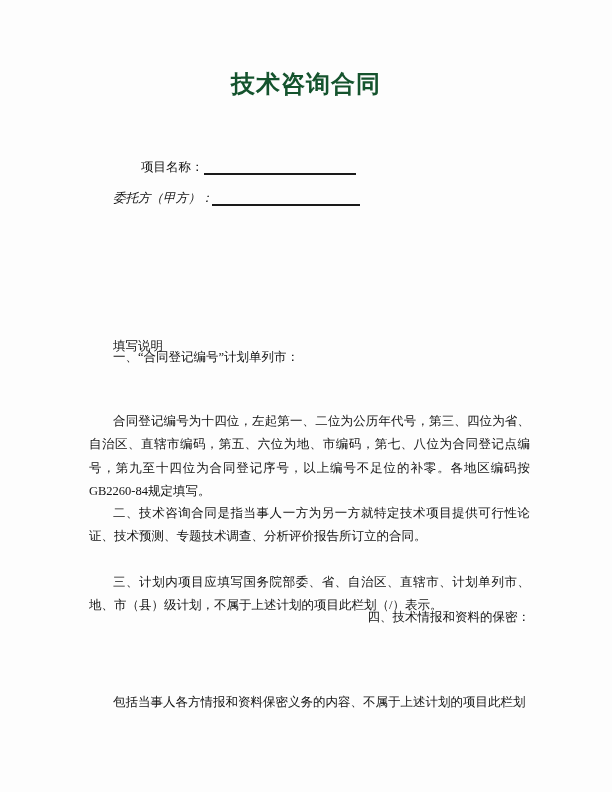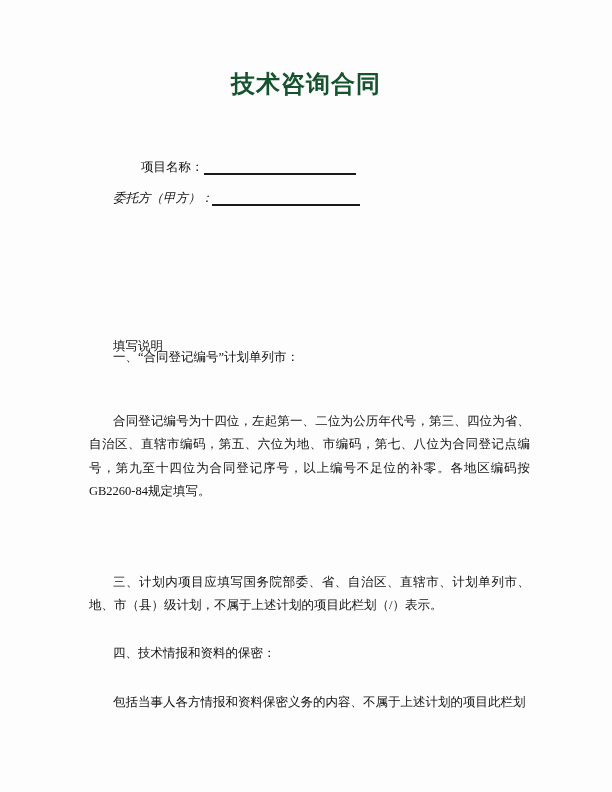--- a/index.html
+++ b/index.html
@@ -75,20 +75,21 @@
     <span id="blank-party-a" class="blank-line"></span>
   </div>
 
 
   <div class="block indent" style="top:316px;margin-top:19px;">填写说明</div>
 
   <div class="block indent" style="top:346px;">一、“合同登记编号”计划单列市：</div>
 
   <div class="block indent para" style="top:410px;">合同登记编号为十四位，左起第一、二位为公历年代号，第三、四位为省、自治区、直辖市编码，第五、六位为地、市编码，第七、八位为合同登记点编号，第九至十四位为合同登记序号，以上编号不足位的补零。各地区编码按GB2260-84规定填写。</div>
 
+  <div class="block indent para" style="top:502px;">二、技术咨询合同是指当事人一方为另一方就特定技术项目提供可行性论证、技术预测、专题技术调查、分析评价报告所订立的合同。</div>
 
   <div class="block indent para" style="top:571px;">三、计划内项目应填写国务院部委、省、自治区、直辖市、计划单列市、地、市（县）级计划，不属于上述计划的项目此栏划（/）表示。</div>
 
-  <div class="block indent" style="top:642px;">四、技术情报和资料的保密：</div>
+  <div class="block indent" style="top:606px;text-align:right;">四、技术情报和资料的保密：</div>
 
   <div class="block indent para" style="top:691px;">包括当事人各方情报和资料保密义务的内容、不属于上述计划的项目此栏划</div>
 
 </div>
 
 </body></html>

